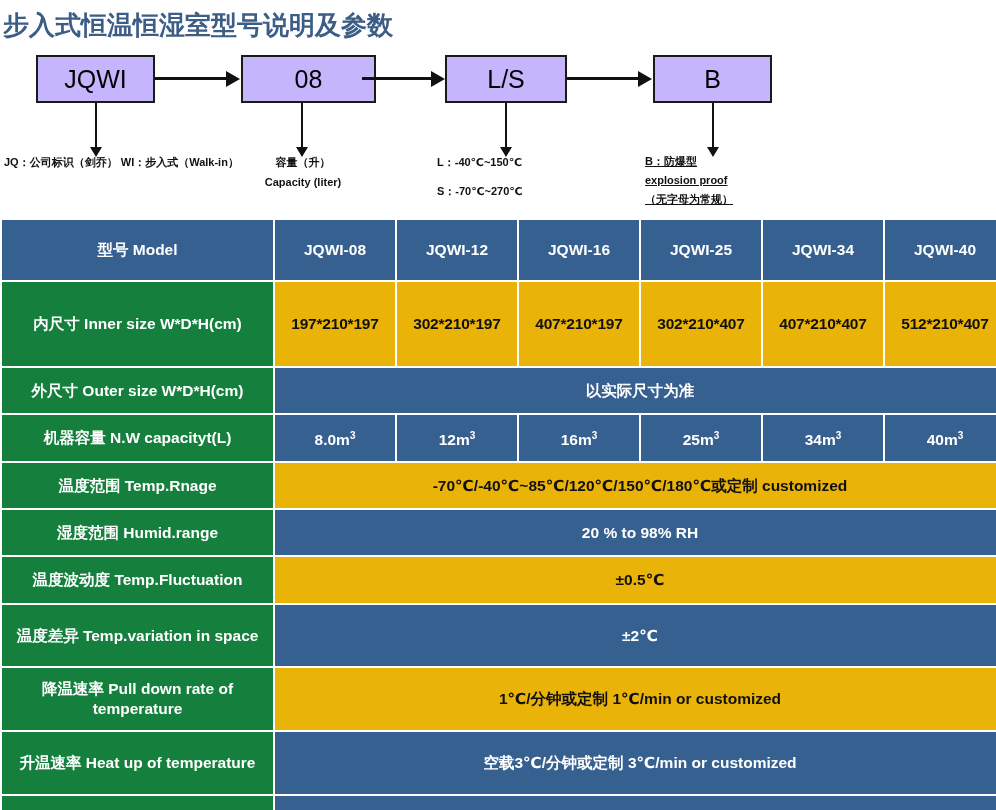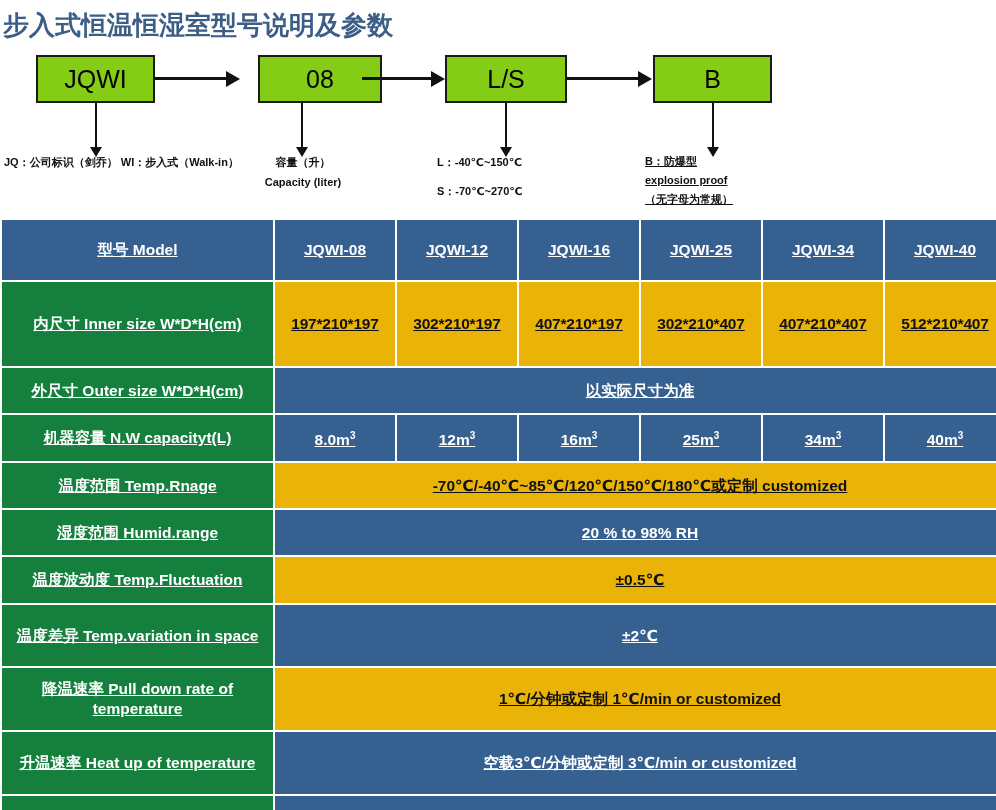--- a/index.html
+++ b/index.html
@@ -19,27 +19,27 @@
     letter-spacing:0px;
     white-space:nowrap;
   }
 
   
   .diagram{position:absolute;left:0;top:48px;width:996px;height:170px;}
   .dbox{
     position:absolute;
     box-sizing:border-box;
     border:2px solid #1a1a1a;
-    background:#84cc16;
+    background:#c4b5fd;
     display:flex;align-items:center;justify-content:center;
     font-size:25px;font-weight:500;color:#000;
     font-family:"Liberation Sans","DejaVu Sans",sans-serif;
   }
   .dbox.b1{left:36px;top:7px;width:119px;height:48px;}
-  .dbox.b2{left:258px;top:7px;width:124px;height:48px;}
+  .dbox.b2{left:241px;top:7px;width:135px;height:48px;}
   .dbox.b3{left:445px;top:7px;width:122px;height:48px;}
   .dbox.b4{left:653px;top:7px;width:119px;height:48px;}
 
   
   .harrow{position:absolute;height:3px;background:#111;top:29px;}
   .harrow.a1{left:155px;width:72px;}
   .harrow.a2{left:362px;width:70px;}
   .harrow.a3{left:567px;width:72px;}
   .harrow .head{
     position:absolute;right:-13px;top:-6px;
@@ -84,21 +84,20 @@
     table-layout:fixed;
   }
   table.spec td{
     padding:5px 2px;
     text-align:center;
     vertical-align:middle;
     font-size:15.5px;
     font-weight:bold;
     line-height:20px;
     overflow:hidden;
-    text-decoration:underline;
   }
   td.hdr{ background:#36608f;color:#ffffff; }
   td.lab{ background:#15803d;color:#ffffff; }
   td.valb{ background:#36608f;color:#ffffff; }
   td.valw{ background:#eab308;color:#111111; }
   td.modelhead{ font-size:17px; }
   .c0{width:271px;}
   .cN{width:120px;}
   td.dim{font-size:16px;letter-spacing:-0.2px;padding:0;}
   sup{font-size:10px;vertical-align:super;}

